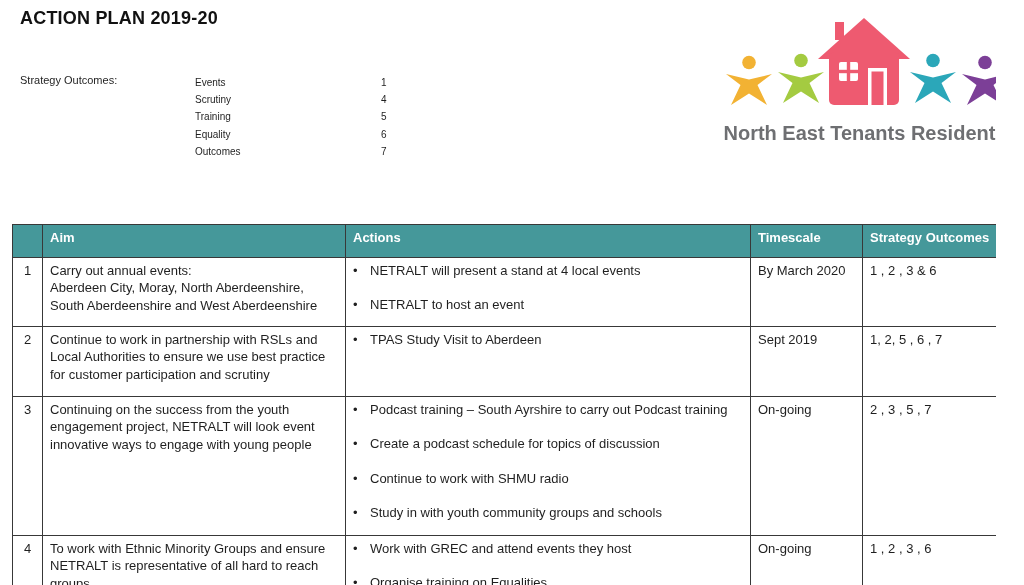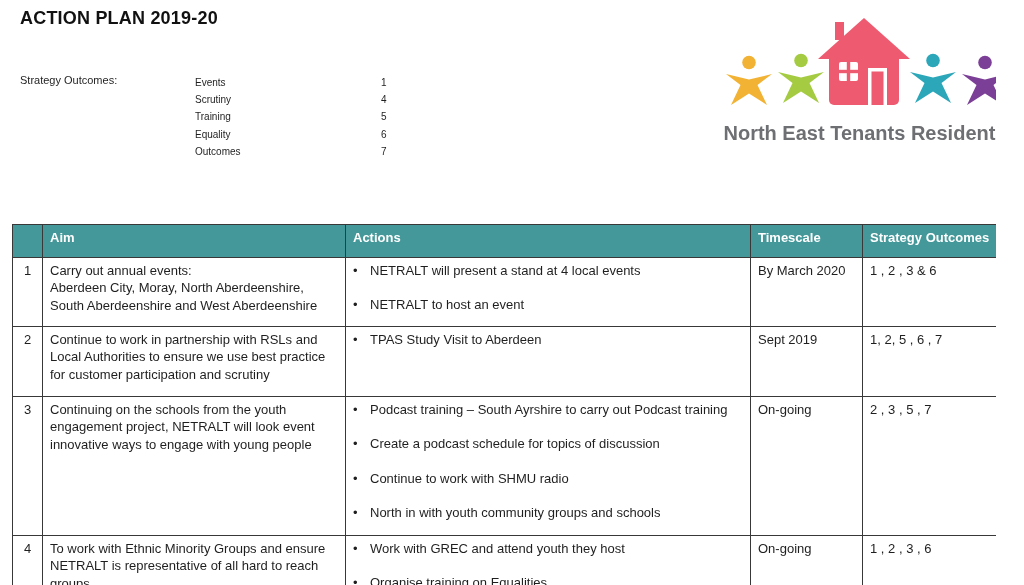--- a/index.html
+++ b/index.html
@@ -200,57 +200,57 @@
             <span>TPAS Study Visit to Aberdeen</span>
           </div>
         </td>
         <td>Sept 2019</td>
         <td>1, 2, 5 , 6 , 7</td>
       </tr>
 
       <tr style="height:139px">
         <td class="num">3</td>
         <td>
-          <div>Continuing on the schools from the youth</div>
+          <div>Continuing on the success from the youth</div>
           <div>engagement project, NETRALT will look event</div>
           <div>innovative ways to engage with young people</div>
         </td>
         <td>
           <div class="bullet-item">
             <span class="bullet-glyph">•</span>
             <span>Podcast training – South Ayrshire to carry out Podcast training</span>
           </div>
           <div class="bullet-item">
             <span class="bullet-glyph">•</span>
             <span>Create a podcast schedule for topics of discussion</span>
           </div>
           <div class="bullet-item">
             <span class="bullet-glyph">•</span>
             <span>Continue to work with SHMU radio</span>
           </div>
           <div class="bullet-item">
             <span class="bullet-glyph">•</span>
-            <span>North in with youth community groups and schools</span>
+            <span>Study in with youth community groups and schools</span>
           </div>
         </td>
         <td>On-going</td>
         <td>2 , 3 , 5 , 7</td>
       </tr>
 
       <tr style="height:120px">
         <td class="num">4</td>
         <td>
           <div>To work with Ethnic Minority Groups and ensure</div>
           <div>NETRALT is representative of all hard to reach</div>
           <div>groups</div>
         </td>
         <td>
           <div class="bullet-item">
             <span class="bullet-glyph">•</span>
-            <span>Work with GREC and attend youth they host</span>
+            <span>Work with GREC and attend events they host</span>
           </div>
           <div class="bullet-item">
             <span class="bullet-glyph">•</span>
             <span>Organise training on Equalities</span>
           </div>
         </td>
         <td>On-going</td>
         <td>1 , 2 , 3 , 6</td>
       </tr>
     </tbody>

